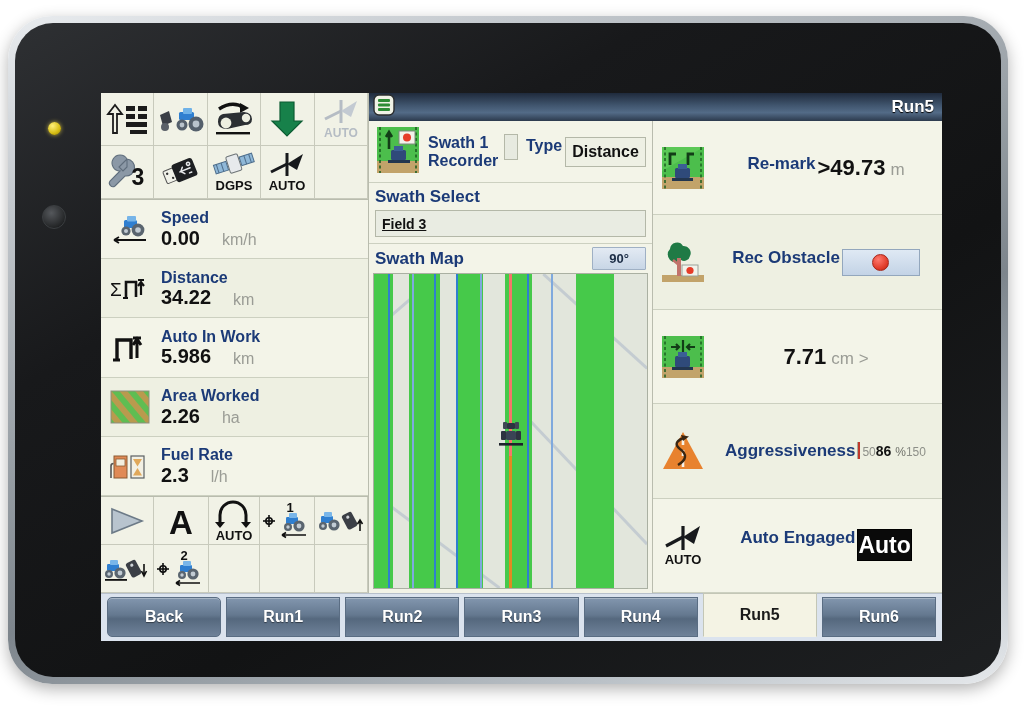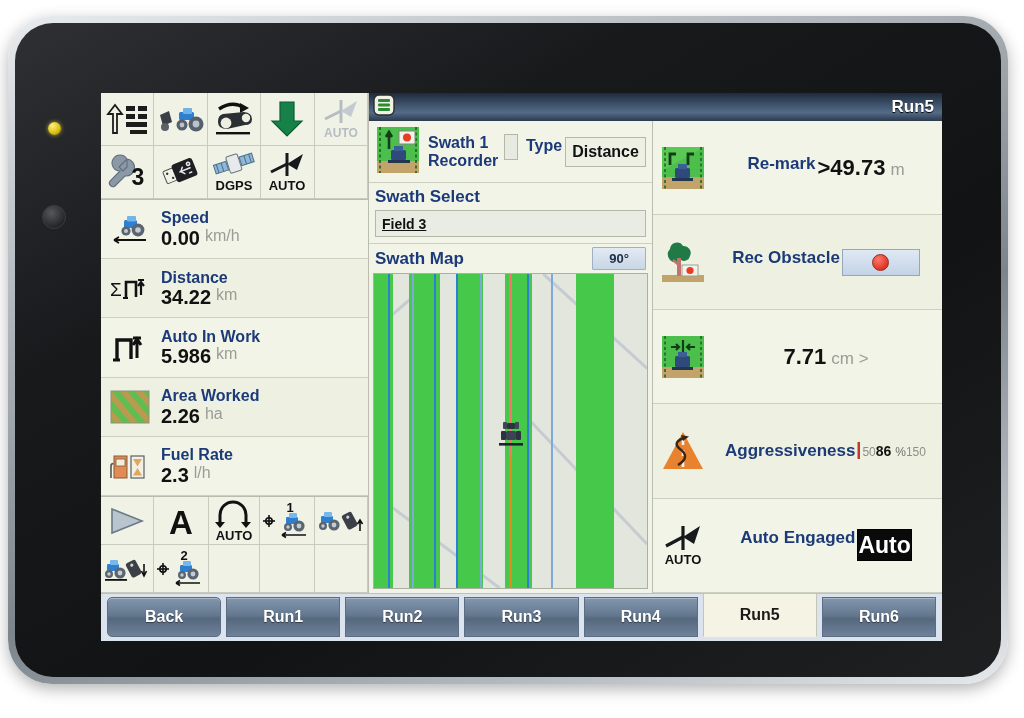--- a/index.html
+++ b/index.html
@@ -75,21 +75,21 @@
   .readout {
     flex: 1; display: flex; align-items: center; gap: 8px;
     padding: 2px 6px; border-bottom: 1px solid #ccd0c0;
     background: #f3f4e8; min-height: 0;
   }
   .readout:nth-child(even) { background: #eef0e2; }
   .readout-icon { width: 46px; height: 42px; flex: 0 0 46px;
                   display: flex; align-items: center; justify-content: center; }
   .readout-text { display: flex; flex-direction: column; justify-content: center; line-height: 1.1; }
   .readout-label { color: #1b3a77; font-size: 16px; font-weight: bold; }
-  .readout-value-line { display: flex; align-items: flex-start; gap: 5px; }
+  .readout-value-line { display: flex; align-items: flex-end; gap: 22px; }
   .readout-value { color: #111; font-size: 20px; font-weight: bold; }
   .readout-unit  { color: #9a9c95; font-size: 16px; }
 
   
   #title-bar {
     height: 28px; flex: 0 0 28px;
     background: linear-gradient(180deg,#1f2a3c 0%,#41566f 45%,#536b87 70%,#2c3a4d 100%);
     display: flex; align-items: center; justify-content: space-between;
     padding: 0 8px 0 4px;
   }

